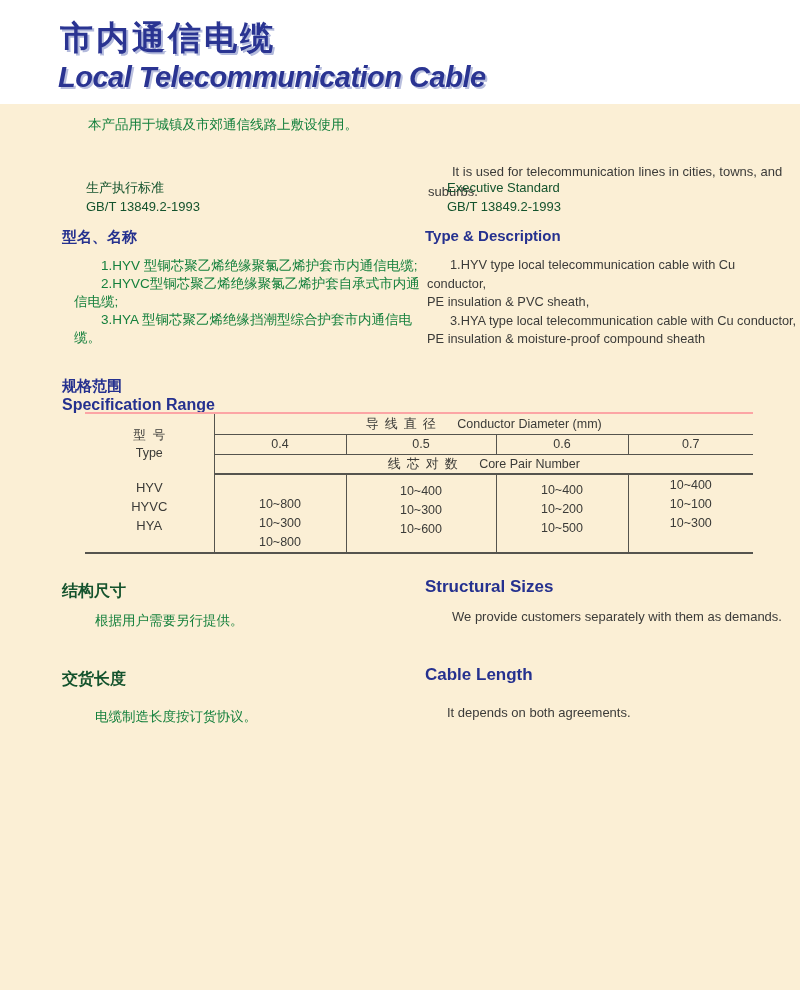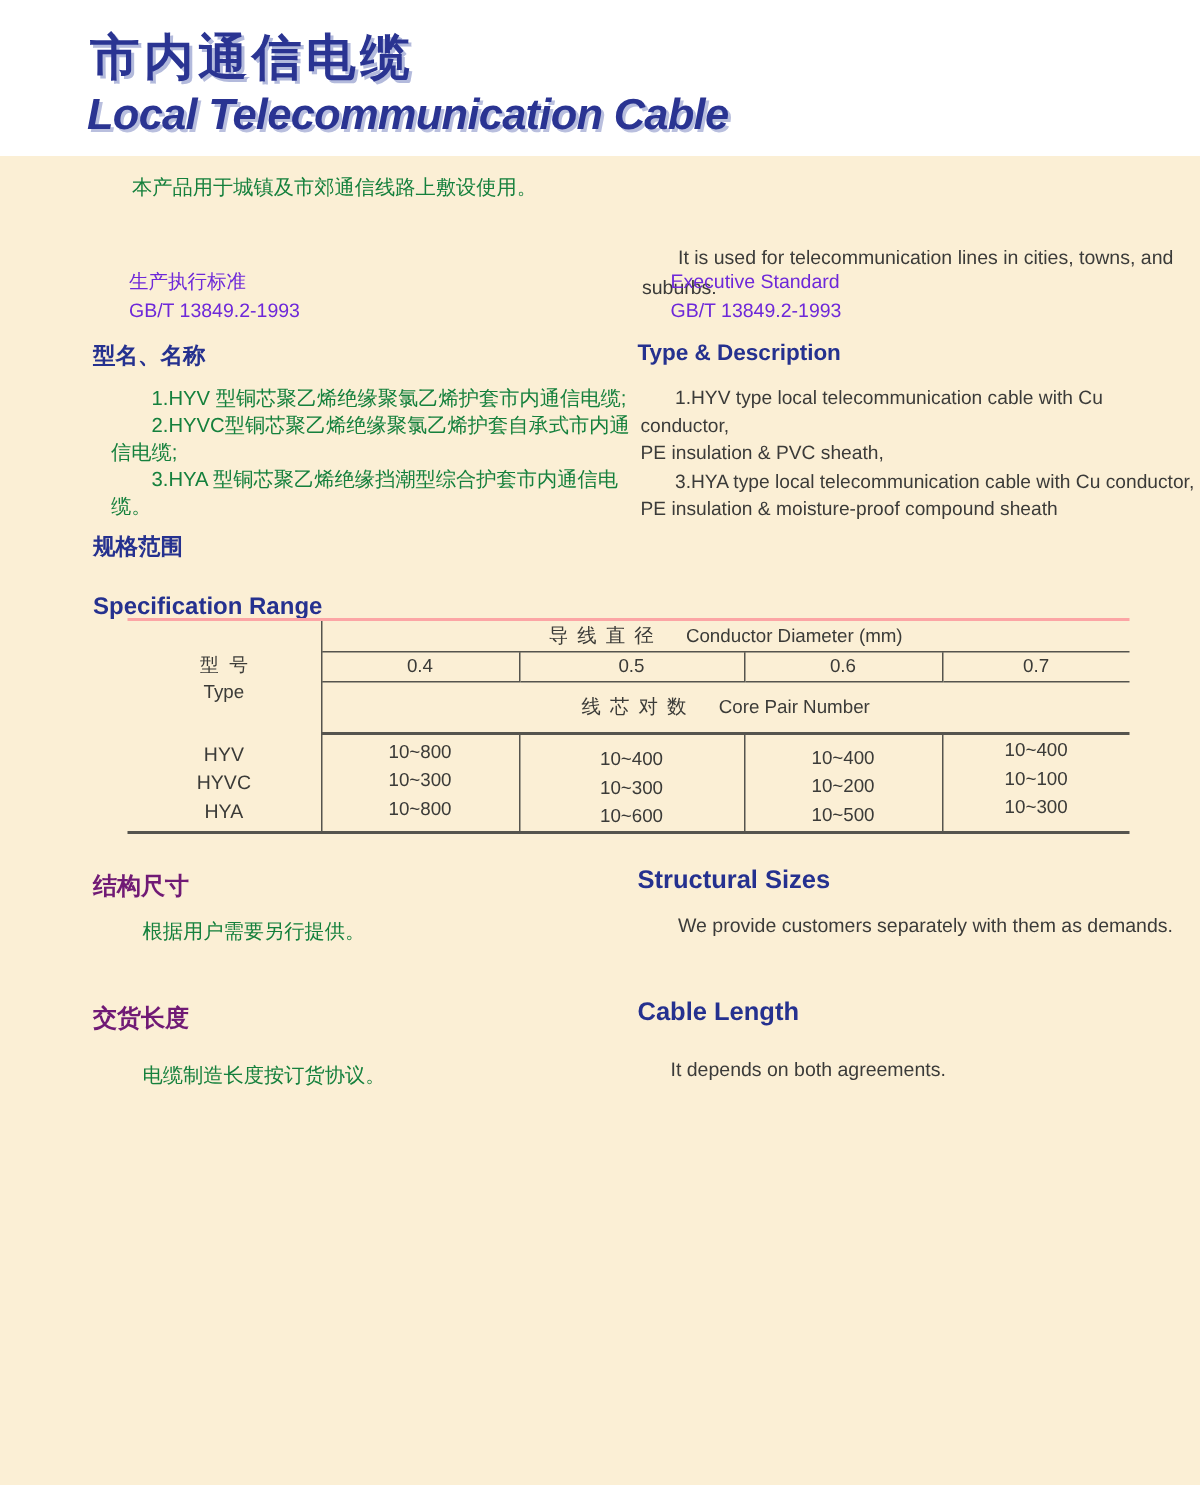--- a/index.html
+++ b/index.html
@@ -25,62 +25,62 @@
     left:58px; top:61px; font-size:29px; font-weight:bold; font-style:italic;
     color:#2A3492; letter-spacing:-0.5px; text-shadow:2px 2px 0 #b9bfde;
   }
 
   
   .zh-body { font-size:13.5px; color:#15803d; }
   .en-body { font-size:13px; color:#3B3B39; }
   .pre { white-space:pre-line;margin-top:47px; }
   .heading { font-weight:bold; color:#25318F; font-size:15px;text-align:center; }
   .heading-lg { font-weight:bold; color:#25318F; font-size:17px; }
-  .heading-zh-lg { font-weight:bold; color:#701a75; font-size:16px; }
-  .orange { color:#6d28d9; font-size:13px; line-height:19px; }
+  .heading-zh-lg { font-weight:bold; color:#14532d; font-size:16px; }
+  .orange { color:#14532d; font-size:13px; line-height:19px; }
 
   .intro-zh { left:88px; top:116px; }
   .intro-en { left:428px; top:115px; width:370px; text-indent:24px; line-height:20px; }
 
   .std-zh { left:86px; top:178px; }
   .std-en { left:447px; top:178px; }
 
   .type-heading-zh { left:62px; top:228px; }
   .type-heading-en { left:425px; top:227px; }
 
   .type-items-zh { left:74px; top:257px; width:370px; line-height:18px; }
   .type-items-zh p { text-indent:27px; white-space:pre-line; }
   .type-items-en { left:427px; top:256px; width:370px; line-height:18.5px; font-size:12.8px; color:#3B3B39; }
   .type-items-en p { text-indent:23px; white-space:pre-line; }
 
-  .spec-heading-zh { left:62px; top:355px; }
+  .spec-heading-zh { left:62px; top:377px; }
   .spec-heading-en { left:62px; top:396px; font-size:16px; }
 
   
   .spec-table {
     position:absolute; left:85px; top:412px; width:668px;
     border-collapse:collapse; table-layout:fixed; color:#3B3B38;
     border-top:2px solid #fca5a5; border-bottom:2px solid #55544E;
   }
   .spec-table td { padding:0; text-align:center; font-size:12.5px; }
   .th-type { border-right:1.5px solid #55544E; font-size:13px; line-height:18px; }
   .th-type .sp { letter-spacing:7px; margin-right:-7px; }
   .th-diam, .th-pair { height:21px; }
   .th-diam { border-bottom:1.5px solid #55544E; }
-  .th-pair { border-bottom:2px solid #55544E; height:35px; }
+  .th-pair { border-bottom:2px solid #55544E; height:19px; }
   .zh-sp { letter-spacing:6px; margin-right:-6px; font-size:13px; }
   .en-sub { margin-left:18px; font-size:12.5px; }
   .th-num { border-bottom:1.5px solid #55544E; height:20px; font-size:12.5px; }
   .th-num + .th-num { border-left:1.5px solid #55544E; }
   .body-type { border-right:1.5px solid #55544E; vertical-align:top; height:62px; }
   .body-val  { vertical-align:top; }
   .body-val + .body-val { border-left:1.5px solid #55544E; }
   .stack div { height:19px; line-height:19px; }
   .off-type { padding-top:4px; font-size:13px; }
-  .off-c1 { padding-top:2px; }
+  .off-c1 { padding-top:20px; }
   .off-c2 { padding-top:7px; }
   .off-c3 { padding-top:6px; }
   .off-c4 { padding-top:1px; }
 
   
   .struct-heading-zh { left:62px; top:581px; }
   .struct-heading-en { left:425px; top:577px; }
   .struct-body-zh { left:95px; top:612px; }
   .struct-body-en { left:452px; top:609px; }
   .len-heading-zh { left:62px; top:669px; }

